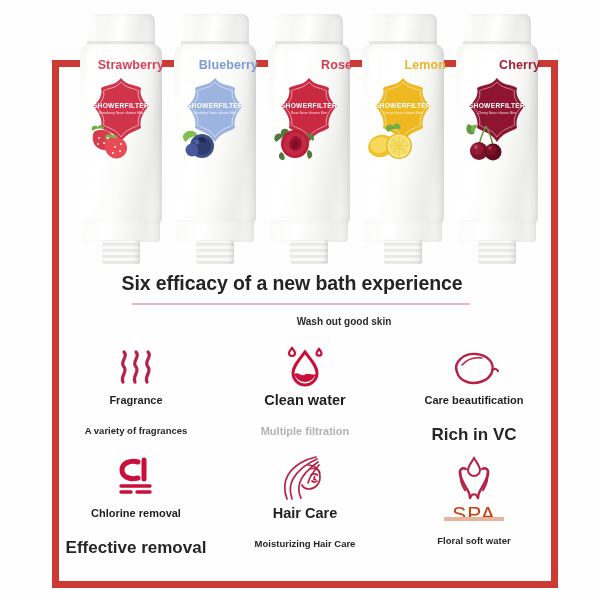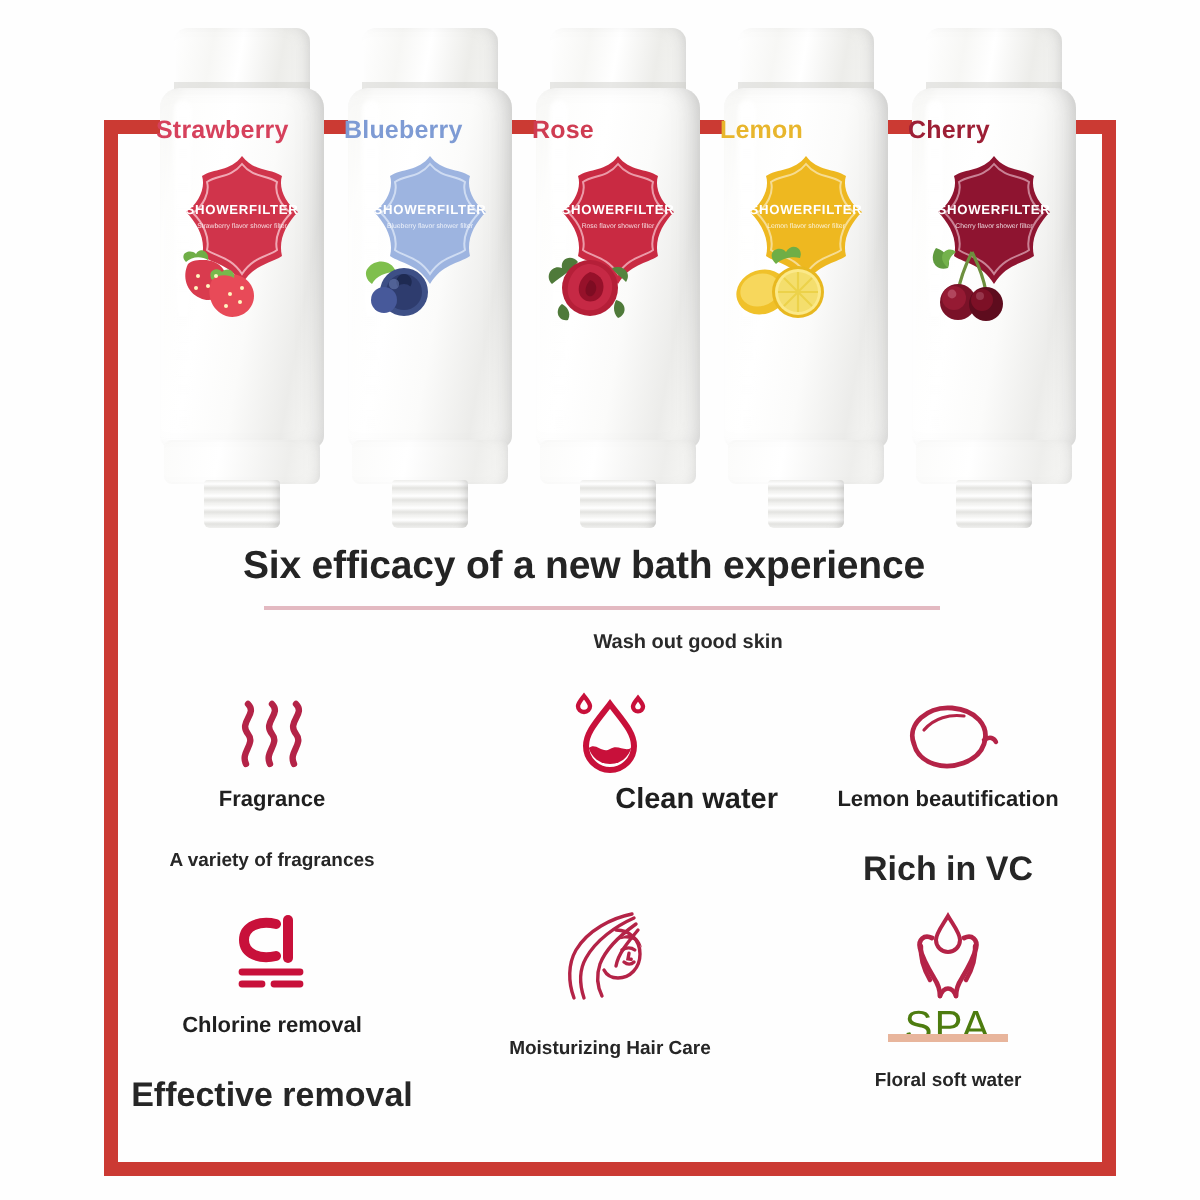--- a/index.html
+++ b/index.html
@@ -72,21 +72,21 @@
     position:absolute;left:24px;top:226px;width:38px;height:24px;
     border-radius:2px 2px 3px 3px;
     background:repeating-linear-gradient(180deg,
        #f2f2f0 0px,#ffffff 2px,#e3e3e0 4px,#f4f4f2 6px);
     box-shadow:inset -4px 0 6px -4px rgba(140,140,140,.55);
   }
 
   
   .flavour{
     position:absolute;left:0;width:86px;top:44px;
-    text-align:left;
+    text-align:right;
     font-size:12.5px;font-weight:bold;
     letter-spacing:.1px;
     z-index:4;
   }
 
   
   .label{
     position:absolute;left:9px;top:62px;width:68px;height:74px;
     z-index:4;
   }
@@ -117,27 +117,27 @@
   }
 
   
   .features{
     position:absolute;left:52px;top:340px;width:564px;height:230px;
     z-index:3;
   }
   .feat{position:absolute;width:168px;text-align:center;}
   .feat .ico{height:48px;display:flex;align-items:flex-end;justify-content:center;}
   .feat .t1{font-size:11px;font-weight:bold;color:#1f1f1f;margin-top:6px;line-height:13px;}
-  .feat .t1.big{font-size:14.5px;text-align:right;}
+  .feat .t1.big{font-size:14.5px;}
   .feat .t2{font-size:9.5px;font-weight:bold;color:#262626;margin-top:18px;}
   .feat .t2.grey{color:#b3b3b3;font-size:11px;}
   .feat .t2.big{font-size:17px;}
   .spa-word{
     display:inline-block;position:relative;
-    font-size:21px;color:#4d7c0f;letter-spacing:1px;font-weight:normal;
+    font-size:21px;color:#c2410c;letter-spacing:1px;font-weight:normal;
     padding:0 4px;
   }
   .spa-word:after{
     content:"";position:absolute;left:-4px;right:-4px;bottom:-1px;height:4px;
     background:#e8b59c;
   }
 </style>
 </head>
 <body>
 
@@ -321,31 +321,32 @@
     <div class="feat" style="left:169px;top:0px">
       <div class="ico">
         <svg width="48" height="42" viewBox="0 0 48 42">
           <path d="M24 6 C30 14 36 20 36 27 A12 12 0 0 1 12 27 C12 20 18 14 24 6Z" fill="none" stroke="#c8103a" stroke-width="3"></path>
           <path d="M13.4 28 C17 25 20 31 24 28.5 C28 26 31 30 34.6 28 A11 11 0 0 1 13.4 28Z" fill="#c8103a"></path>
           <path d="M11 2 C12.6 4 14 5.6 14 7 A3 3 0 0 1 8 7 C8 5.6 9.4 4 11 2Z" fill="none" stroke="#c8103a" stroke-width="2.2"></path>
           <path d="M38 3 C39.3 4.7 40.5 6 40.5 7.2 A2.5 2.5 0 0 1 35.5 7.2 C35.5 6 36.7 4.7 38 3Z" fill="none" stroke="#c8103a" stroke-width="2.2"></path>
         </svg>
       </div>
       <div class="t1 big">Clean water</div>
+      <div class="t2 grey">Multiple filtration</div>
     </div>
 
     <div class="feat" style="left:338px;top:0px">
       <div class="ico">
         <svg width="52" height="40" viewBox="0 0 52 40">
           <path d="M9 24 C5 14 16 5 28 6 C40 7 47 15 44 24 C41 33 28 37 19 34 C13 32 10 28 9 24Z" fill="none" stroke="#b42347" stroke-width="2.4"></path>
           <path d="M14 17 C19 11 27 9 34 10" fill="none" stroke="#b42347" stroke-width="1.6" stroke-linecap="round"></path>
           <path d="M44 22 C47 20 49 21 50 23" fill="none" stroke="#b42347" stroke-width="2.2" stroke-linecap="round"></path>
         </svg>
       </div>
-      <div class="t1">Lemon beautification</div>
+      <div class="t1">Care beautification</div>
       <div class="t2 big">Rich in VC</div>
     </div>
 
     <div class="feat" style="left:0px;top:113px">
       <div class="ico">
         <svg width="48" height="44" viewBox="0 0 48 44">
           <path d="M26 5 C18 3 10 6 10 13 C10 20 18 23 26 21" fill="none" stroke="#c8103a" stroke-width="5" stroke-linecap="round"></path>
           <line x1="32" y1="3" x2="32" y2="22" stroke="#c8103a" stroke-width="5" stroke-linecap="round"></line>
           <g stroke="#c8103a" stroke-width="3.4" stroke-linecap="round">
             <line x1="9" y1="29" x2="38" y2="29"></line>
@@ -367,20 +368,21 @@
             <path d="M40 7 C33 12 25 19 22 27 C20 33 21 39 23 43"></path>
             <path d="M41 10 C36 16 31 22 30 28"></path>
             <path d="M30 10 C37 10 42 15 42 22 C42 29 37 34 31 34 C27 34 25 32 24 30"></path>
             <path d="M33 20 C35 18.6 37.6 18.6 39.4 20"></path>
             <path d="M34 26 C35.6 27.4 37.6 27.4 39 26"></path>
             <path d="M36.5 21.6 L36 24.4 L37.6 24.6"></path>
           </g>
           <path d="M31 15 C36 13 41 15 43 19 C42 13 36 10 31 15Z" fill="#b42347"></path>
         </svg>
       </div>
+      <div class="t1 big">Hair Care</div>
       <div class="t2">Moisturizing Hair Care</div>
     </div>
 
     <div class="feat" style="left:338px;top:113px">
       <div class="ico">
         <svg width="50" height="46" viewBox="0 0 50 46">
           <path d="M25 3 C28 8 31 11.6 31 15 A6 6 0 0 1 19 15 C19 11.6 22 8 25 3Z" fill="none" stroke="#b42347" stroke-width="2"></path>
           <path d="M17 14 C13 12 10 15 11 19 C12 24 15 29 18 34 C20 37 21 40 21 43" fill="none" stroke="#b42347" stroke-width="2.4" stroke-linecap="round"></path>
           <path d="M33 14 C37 12 40 15 39 19 C38 24 35 29 32 34 C30 37 29 40 29 43" fill="none" stroke="#b42347" stroke-width="2.4" stroke-linecap="round"></path>
           <path d="M11.5 18 C11 24 13 30 16 35" fill="none" stroke="#b42347" stroke-width="2.2" stroke-linecap="round"></path>

